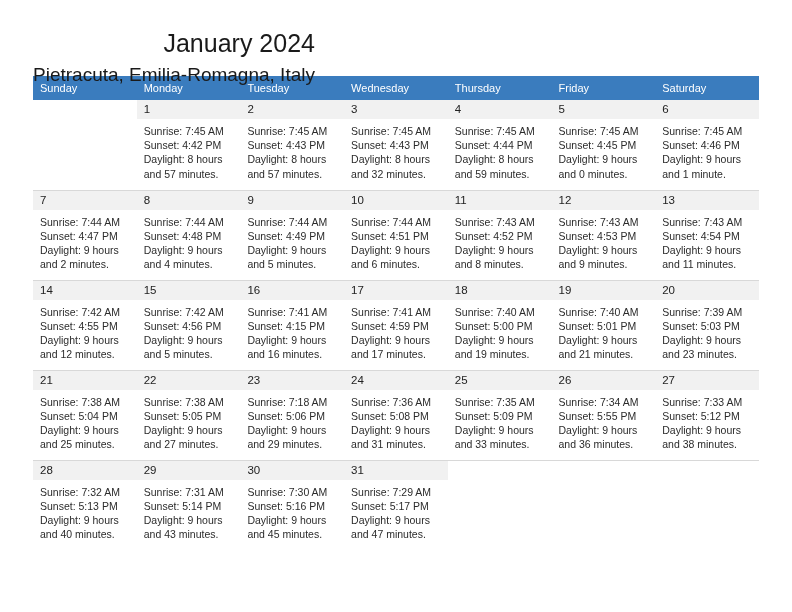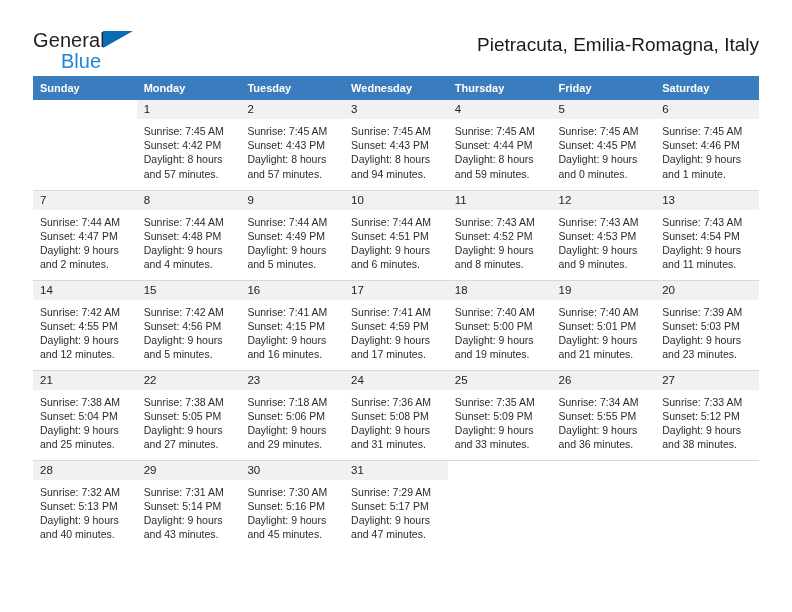--- a/index.html
+++ b/index.html
@@ -85,21 +85,21 @@
   .calendar {
     margin-top: 8px;
     width: 726px;
     border-collapse: collapse;
     table-layout: fixed;
   }
   .calendar th {
     background: #3a7cbe;
     color: #ffffff;
     font-size: 11px;
-    font-weight: bold;
+    font-weight: normal;
     text-align: left;
     padding: 6px 0 6px 7px;
     height: 20px;
     box-sizing: border-box;
   }
   .calendar td {
     vertical-align: top;
     padding: 0;
     border-top: 1px solid #d8d8d8;
     height: 90px;
@@ -123,26 +123,22 @@
     color: #2b2b2b;
   }
   .info div { white-space: nowrap; }
 </style>
 </head>
 <body>
 
 <div class="page">
 
   <div class="topbar">
-    <div class="logo">
-      <span class="logo-general">General</span>
-      <span class="logo-tri"></span>
-      <span class="logo-blue">Blue</span>
-    </div>
     <div class="titles">
+      <h1 class="cal-title">January 2024</h1>
       <p class="cal-sub">Pietracuta, Emilia-Romagna, Italy</p>
     </div>
   </div>
 
   <table class="calendar">
     <thead>
       <tr>
         <th>Sunday</th>
         <th>Monday</th>
         <th>Tuesday</th>
@@ -175,21 +171,21 @@
               <div>Daylight: 8 hours</div>
               <div>and 57 minutes.</div>
             </div>
           </td>
           <td class="daycell">
             <div class="daynum">3</div>
             <div class="info">
               <div>Sunrise: 7:45 AM</div>
               <div>Sunset: 4:43 PM</div>
               <div>Daylight: 8 hours</div>
-              <div>and 94 minutes.</div>
+              <div>and 32 minutes.</div>
             </div>
           </td>
           <td class="daycell">
             <div class="daynum">4</div>
             <div class="info">
               <div>Sunrise: 7:45 AM</div>
               <div>Sunset: 4:44 PM</div>
               <div>Daylight: 8 hours</div>
               <div>and 59 minutes.</div>
             </div>

